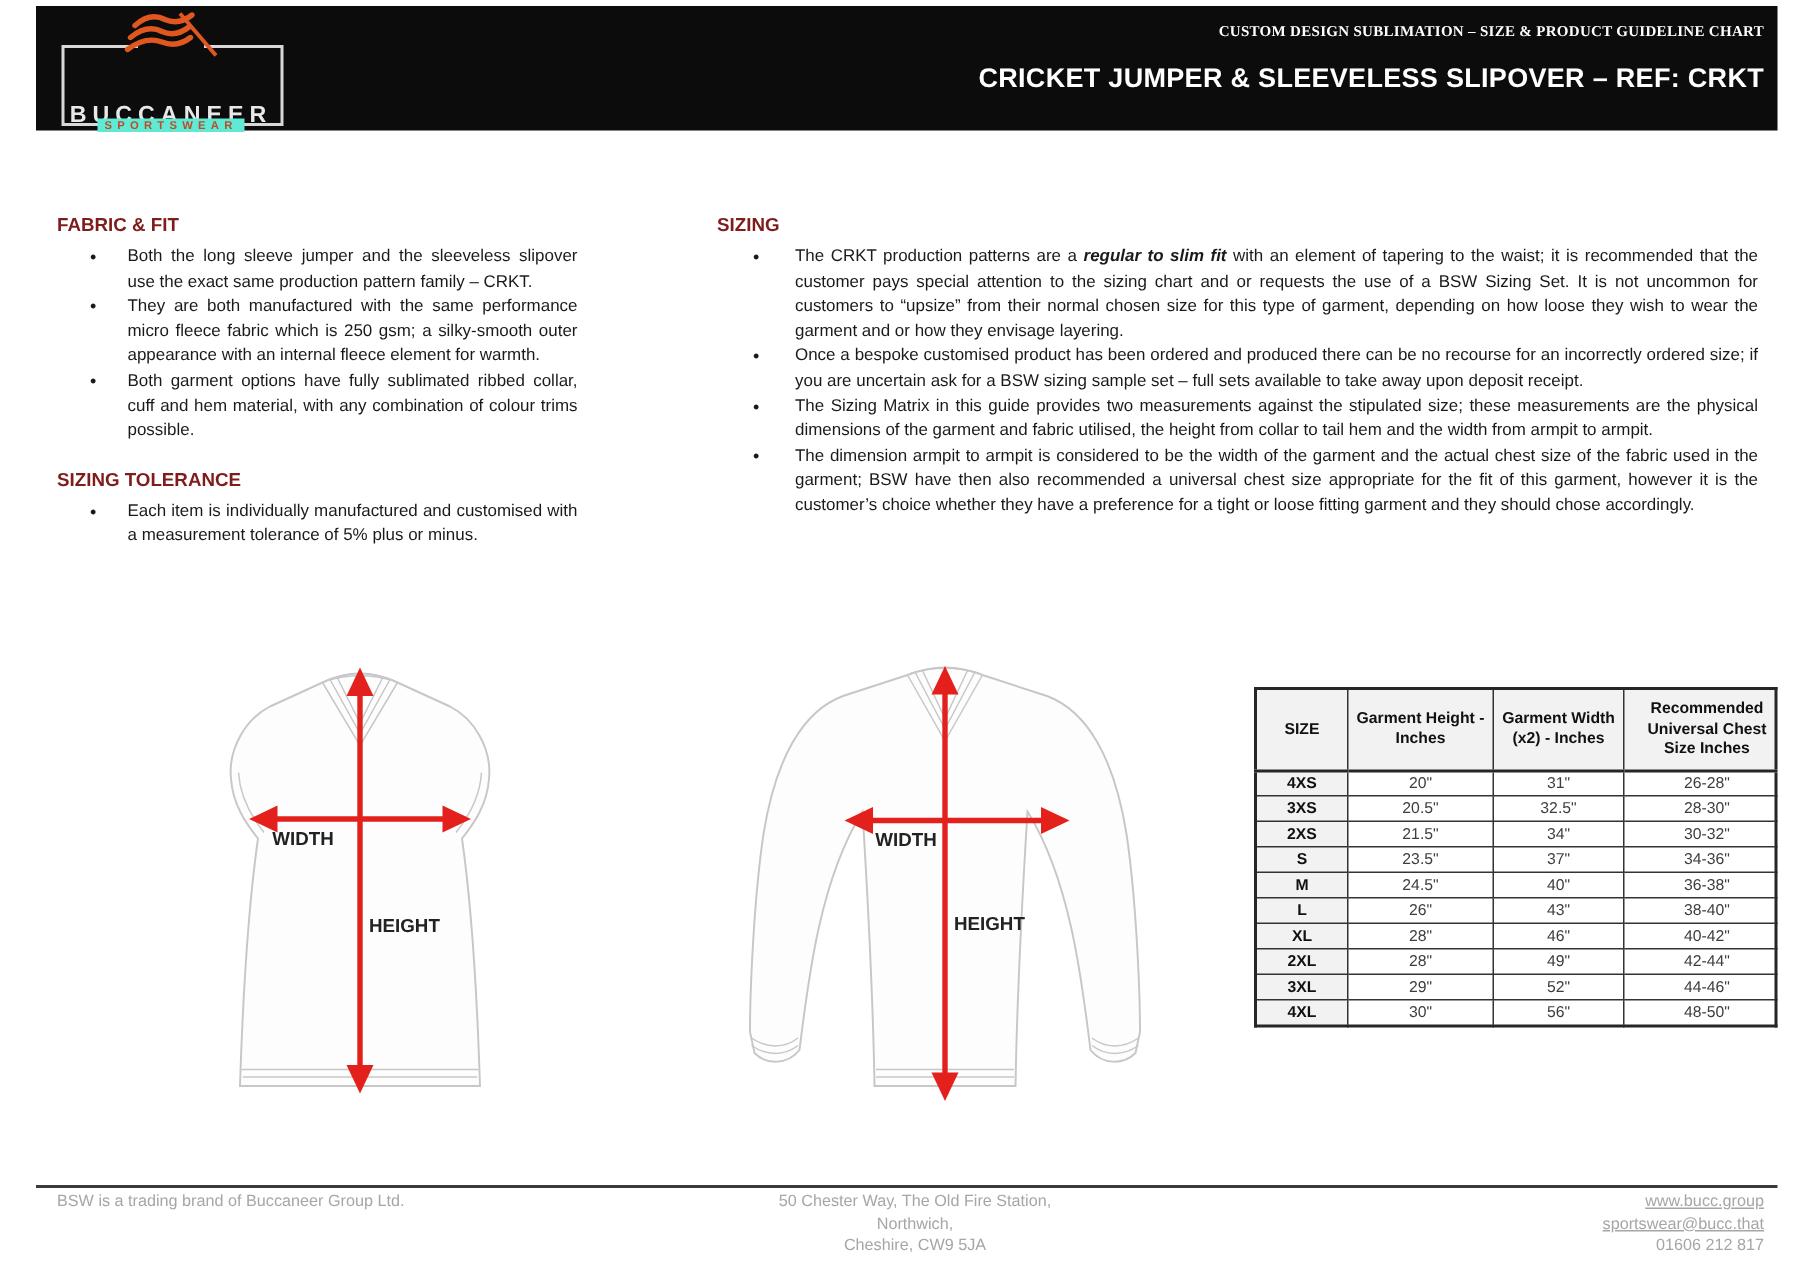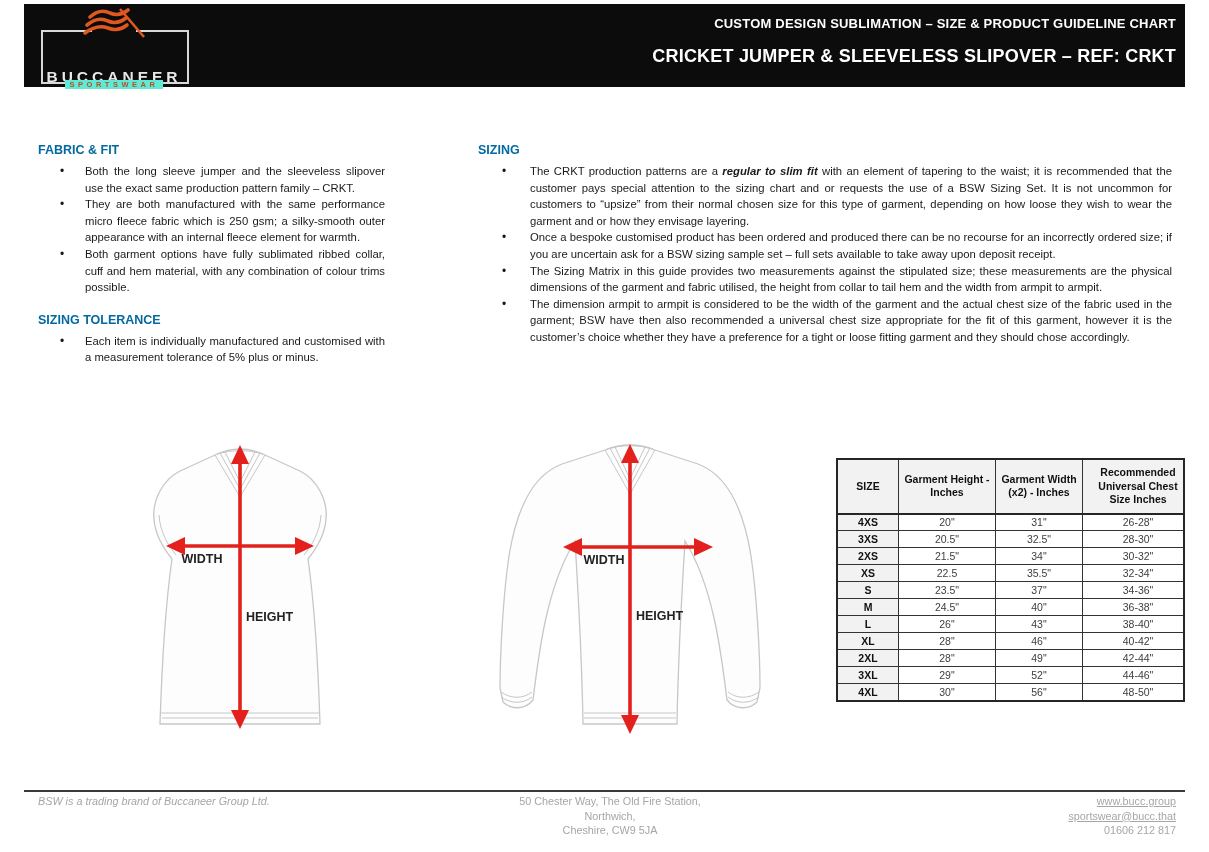--- a/index.html
+++ b/index.html
@@ -2,37 +2,37 @@
 <html><head>
 <meta charset="utf-8">
 <style>
   html,body{margin:0;padding:0;background:#fff;}
   .page{position:relative;width:1209px;height:852px;background:#fff;overflow:hidden;
         font-family:"Liberation Sans",sans-serif;color:#1a1a1a;}
 
   
   .topbar{position:absolute;left:24px;top:4px;width:1161px;height:83px;background:#0c0c0c;}
   .titles{position:absolute;right:9px;top:0;text-align:right;color:#fff;}
-  .t1{margin-top:12px;font-size:13px;font-weight:700;letter-spacing:.2px;}
+  .t1{margin-top:12px;font-size:10px;font-weight:700;letter-spacing:.2px;font-family:Liberation Serif, serif;}
   .t2{margin-top:15px;font-size:18px;font-weight:700;letter-spacing:.2px;}
 
   .logo{position:absolute;left:16px;top:3px;width:152px;height:77px;}
   .logo-frame{position:absolute;left:1px;top:23px;width:144px;height:50px;border:2px solid #d8d8d8;}
   .logo-brand{position:absolute;left:0;top:33px;width:148px;text-align:center;color:#e8e8e8;
               font-size:15.5px;font-weight:700;letter-spacing:4px;margin-top:28px;}
   .logo-sub{position:absolute;left:0;top:66px;width:148px;text-align:center;}
   .logo-sub span{background:#5eead4;padding:0 5px;color:#bf4b28;font-size:7.5px;font-weight:700;letter-spacing:3.5px;}
   .logo-flag{position:absolute;left:40px;top:-1px;width:72px;height:36px;}
   .flag-bg{position:absolute;left:52px;top:20px;width:44px;height:6px;background:#0c0c0c;}
 
   
   .col{position:absolute;top:143px;}
   .left-col{left:38px;width:347px;}
   .right-col{left:478px;width:694px;}
-  h3{margin:0 0 6px 0;font-size:12.5px;font-weight:700;color:#0369a1;}
+  h3{margin:0 0 6px 0;font-size:12.5px;font-weight:700;color:#7f1d1d;}
   ul.blist{margin:0;padding:0;list-style:none;}
   ul.blist.gap{margin-bottom:17px;}
   .left-col li{position:relative;padding-left:47px;text-align:justify;font-size:11.3px;line-height:16.6px;}
   .right-col li{position:relative;padding-left:52px;text-align:justify;font-size:11.3px;line-height:16.6px;}
   .left-col li::before,.right-col li::before{content:"\2022";position:absolute;font-size:12px;}
   .left-col li::before{left:22px;}
   .right-col li::before{left:24px;}
   li .em{font-weight:700;font-style:italic;}
 
   
@@ -55,21 +55,21 @@
   table.size tbody td{background:#fff;font-size:10.5px;color:#3d3d3d;padding:1px 2px;}
   table.size tbody tr{height:17px;}
   table.size th:nth-child(1),table.size td:nth-child(1){width:56px;}
   table.size th:nth-child(2),table.size td:nth-child(2){width:92px;}
   table.size th:nth-child(3),table.size td:nth-child(3){width:82px;}
   table.size th:nth-child(4),table.size td:nth-child(4){width:86px;padding-left:12px;}
 
   
   .footer-rule{position:absolute;left:24px;top:790px;width:1161px;border-top:2px solid #3a3a3a;}
   .footer{position:absolute;top:794px;font-size:10.8px;color:#a6a6a6;line-height:14.5px;}
-  .f-left{left:38px;font-style:italic;}
+  .f-left{left:38px;}
   .f-center{left:440px;width:340px;text-align:center;}
   .f-right{right:33px;text-align:right;}
   .f-link{text-decoration:underline;color:#a6a6a6;cursor:pointer;}
 </style>
 </head>
 <body>
 
 <div class="page">
 
   <div class="topbar">
@@ -197,26 +197,20 @@
             <td>32.5"</td>
             <td>28-30"</td>
           </tr>
           <tr>
             <th>2XS</th>
             <td>21.5"</td>
             <td>34"</td>
             <td>30-32"</td>
           </tr>
           <tr>
-            <th>XS</th>
-            <td>22.5</td>
-            <td>35.5"</td>
-            <td>32-34"</td>
-          </tr>
-          <tr>
             <th>S</th>
             <td>23.5"</td>
             <td>37"</td>
             <td>34-36"</td>
           </tr>
           <tr>
             <th>M</th>
             <td>24.5"</td>
             <td>40"</td>
             <td>36-38"</td>

